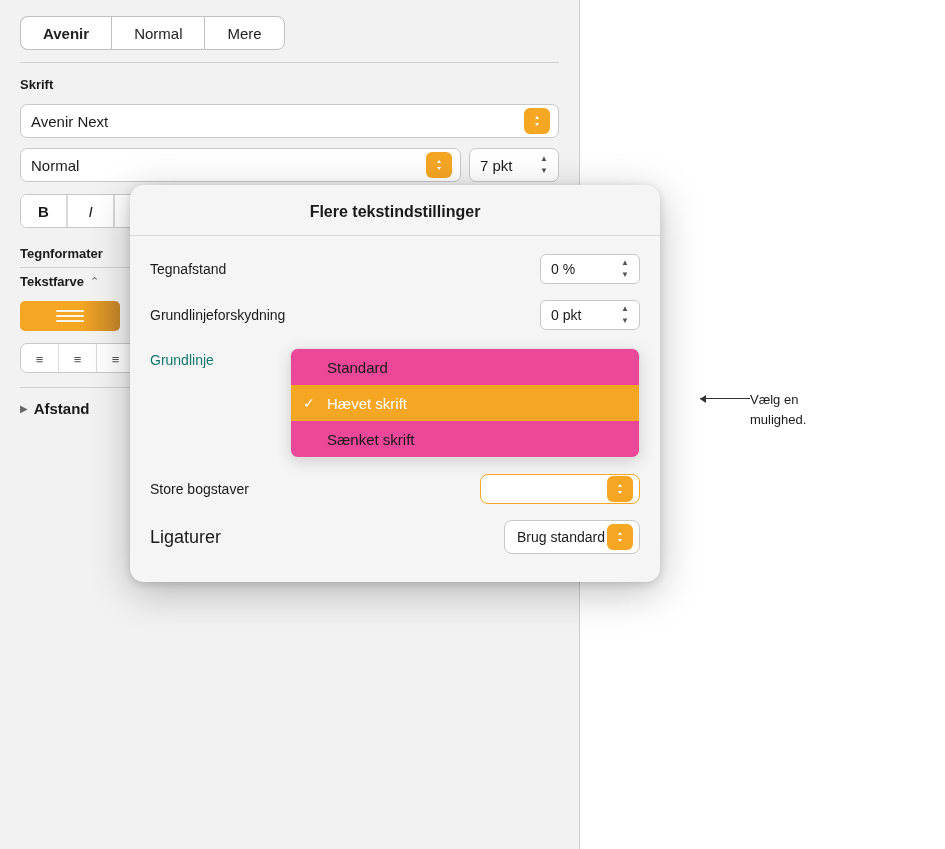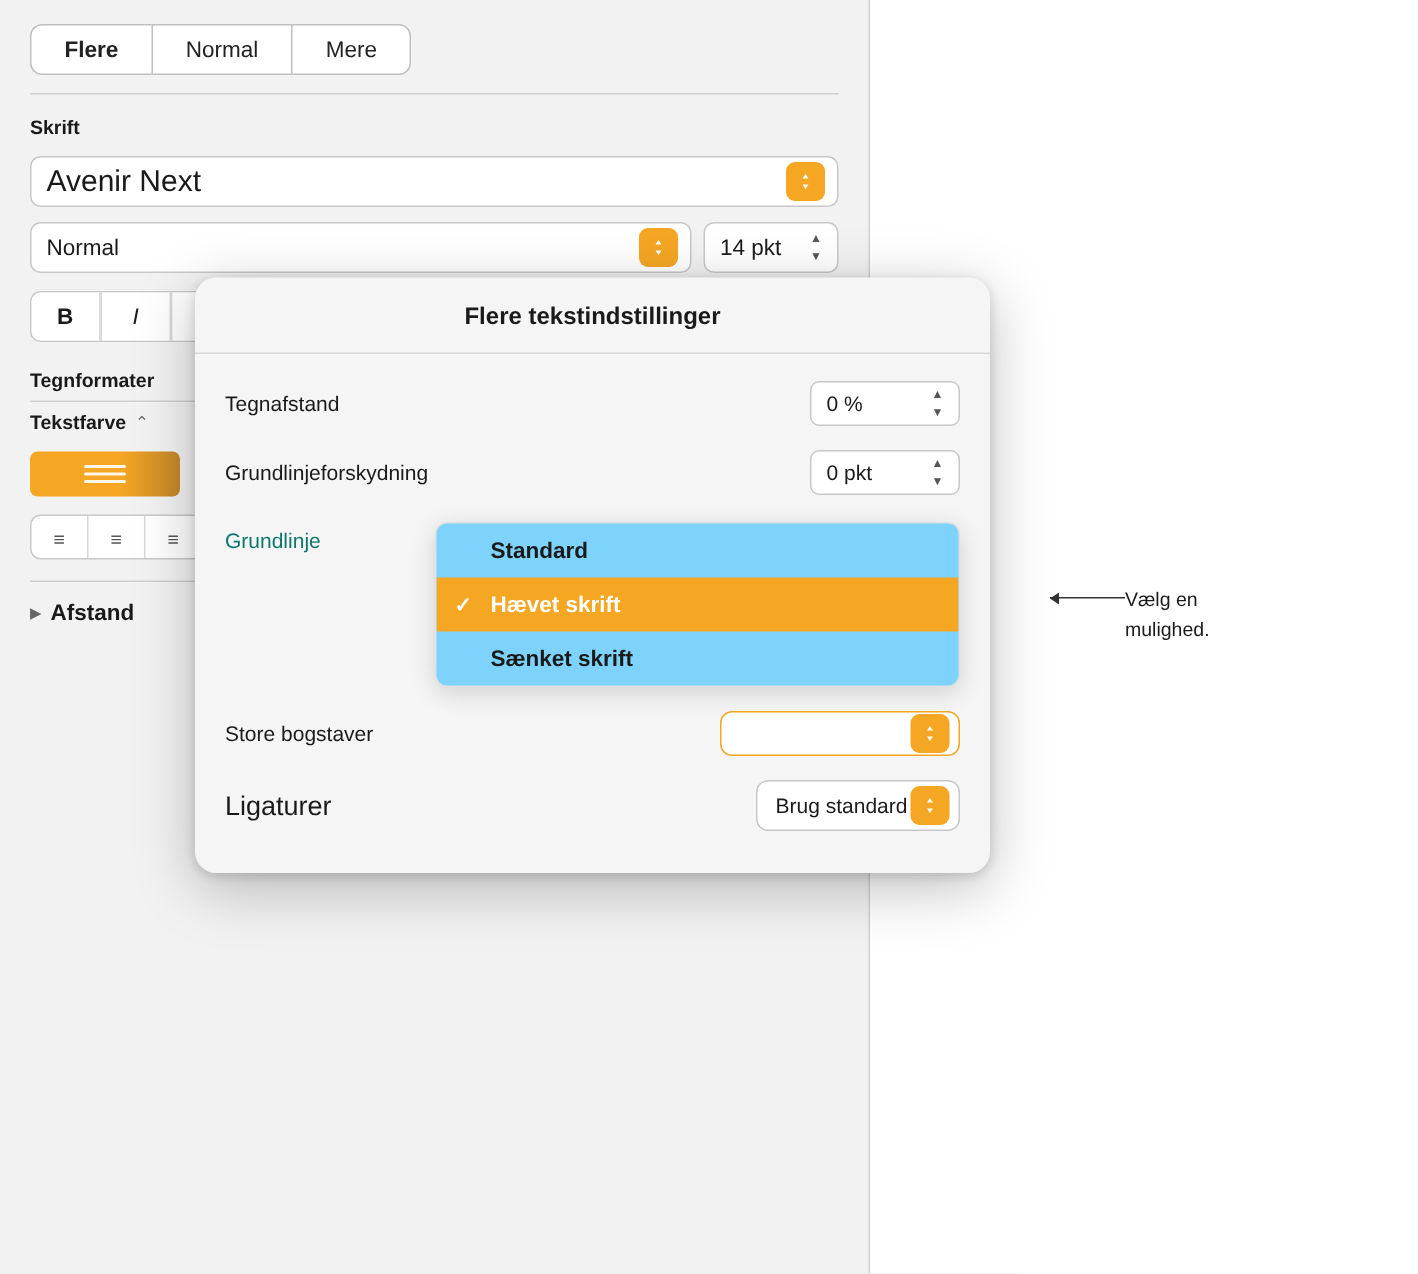--- a/index.html
+++ b/index.html
@@ -94,21 +94,21 @@
       border: 1px solid #c8c8c8;
       border-radius: 7px;
       background: #ffffff;
       display: flex;
       align-items: center;
       justify-content: space-between;
       padding: 0 8px 0 10px;
     }
 
     .font-name-text {
-      font-size: 20px;
+      font-size: 15px;
       color: #1a1a1a;
     }
 
     .spinner-orange {
       width: 26px;
       height: 26px;
       background: #f5a623;
       border-radius: 6px;
       display: flex;
       align-items: center;
@@ -413,27 +413,26 @@
     .dropdown-container {
       position: relative;
       flex: 1;
     }
 
     .dropdown-menu {
       position: absolute;
       top: 2px;
       left: 0;
       right: 0;
-      background: #7dd3fc;
+      background: #ec4899;
       border-radius: 8px;
       box-shadow: 0 4px 16px rgba(0,0,0,0.15);
       overflow: hidden;
       z-index: 200;
       border: 1px solid #e0e0e0;
-      font-weight: bold;
     }
 
     .dropdown-item {
       height: 36px;
       display: flex;
       align-items: center;
       padding: 0 12px;
       font-size: 15px;
       color: #1a1a1a;
       cursor: pointer;
@@ -525,21 +524,21 @@
       line-height: 1.5;
       white-space: nowrap;
     }
   </style>
 </head>
 <body>
 
 <div class="main-panel">
 
   <div class="tab-bar">
-    <button class="tab-btn">Flere</button>
+    <button class="tab-btn">Avenir</button>
     <button class="tab-btn">Normal</button>
     <button class="tab-btn">Mere</button>
   </div>
 
   <div class="divider"></div>
 
   <div class="section-label">Skrift</div>
 
   <div class="font-name-row">
     <div class="font-name-field">
@@ -555,21 +554,21 @@
   <div class="style-size-row">
     <div class="style-field">
       <span class="style-text">Normal</span>
       <div class="spinner-orange">
         <svg viewBox="0 0 14 14" xmlns="http://www.w3.org/2000/svg">
           <path d="M7 2l2 3H5l2-3zm0 10l-2-3h4l-2 3z"></path>
         </svg>
       </div>
     </div>
     <div class="size-field">
-      <span class="size-text">14 pkt</span>
+      <span class="size-text">7 pkt</span>
       <div class="stepper">
         <div class="stepper-btn">▲</div>
         <div class="stepper-btn">▼</div>
       </div>
     </div>
   </div>
 
   <div class="format-row">
     <div class="fmt-btn-group">
       <div class="fmt-btn fmt-btn-bold">B</div>

